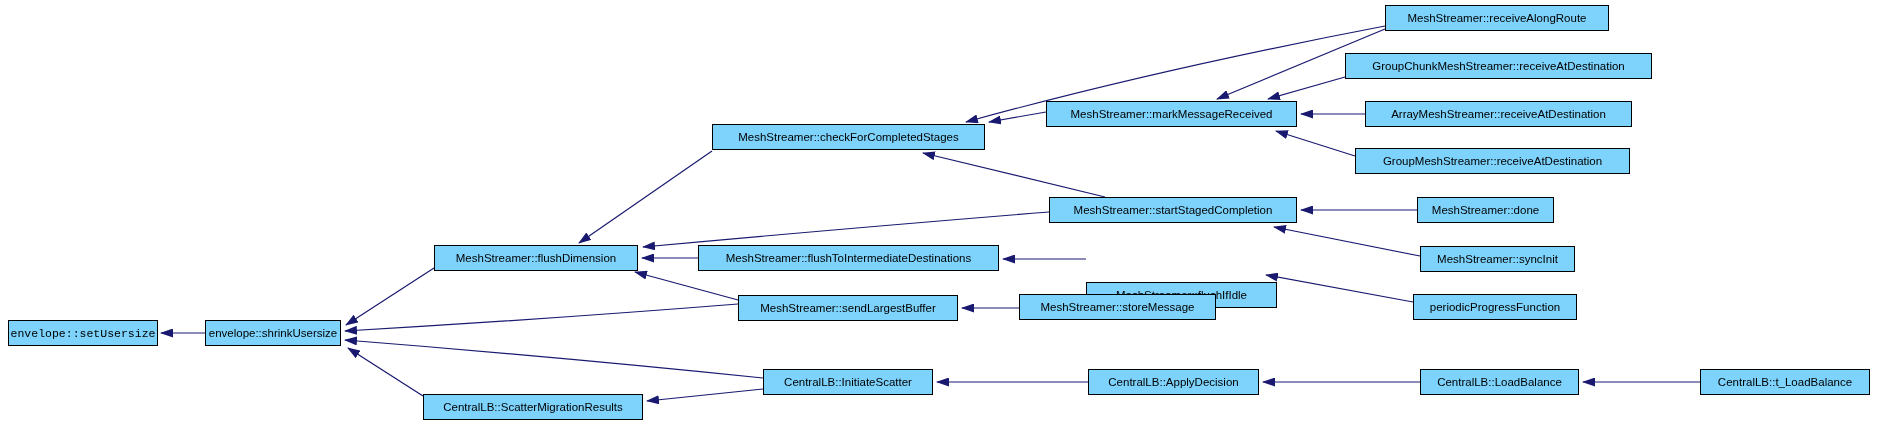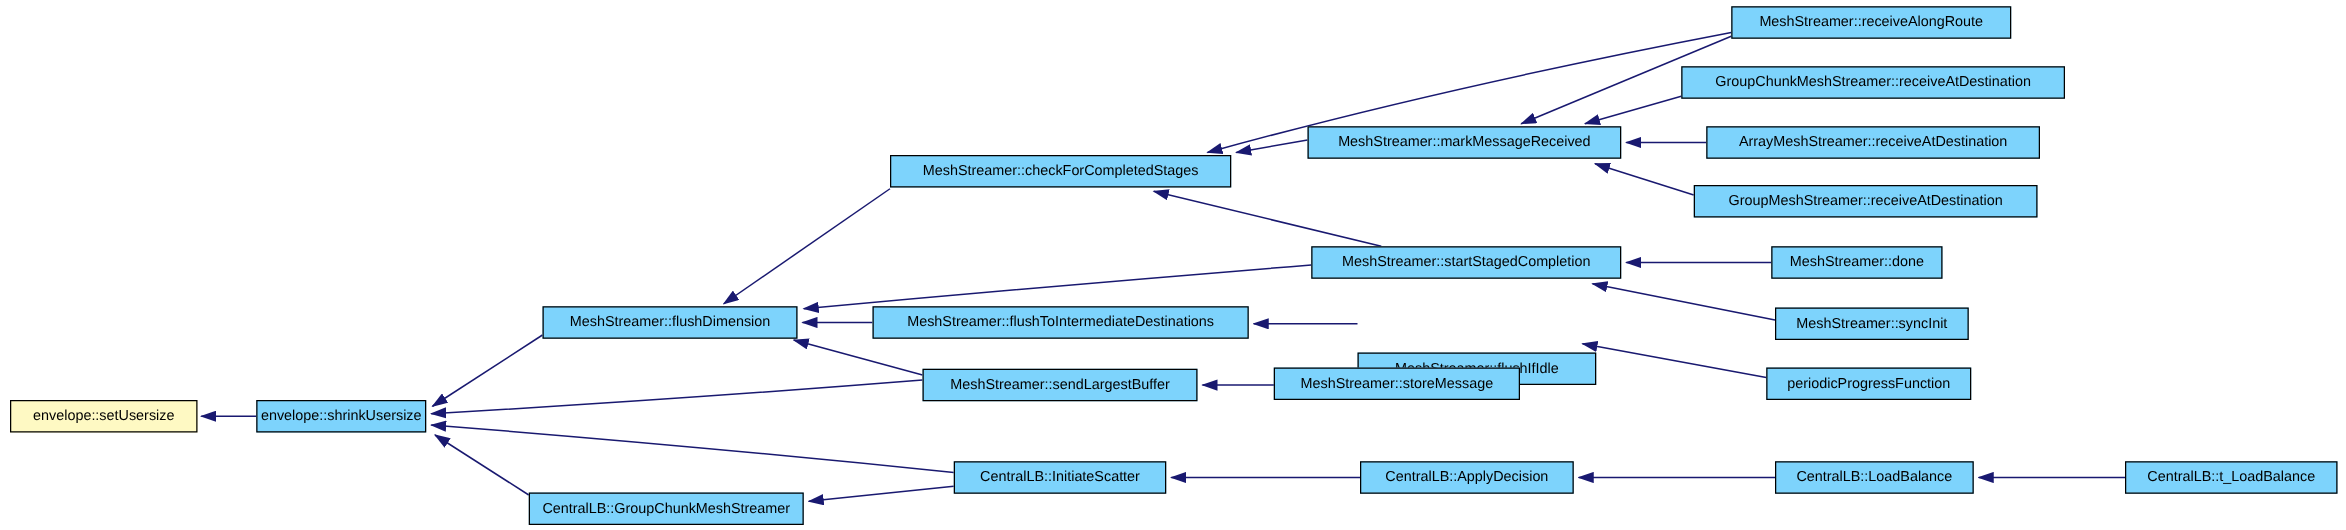--- a/index.html
+++ b/index.html
@@ -30,22 +30,23 @@
     color: #000000;
     font-size: 11.5px;
     display: flex;
     align-items: center;
     justify-content: center;
     white-space: nowrap;
     cursor: pointer;
     z-index: 2;
   }
   .node.highlight {
-    background: #fef9c3;
+    background: #7dd3fc;
     cursor: default;
+    font-family: Liberation Mono, monospace;
   }
   .edge {
     stroke: #191970;
     stroke-width: 1.2;
     fill: none;
   }
 </style>
 </head>
 <body>
 
@@ -98,15 +99,15 @@
   <div class="node" style="left:1420px; top:246px; width:155px;">MeshStreamer::syncInit</div>
   <div class="node" style="left:698px;  top:245px; width:301px;">MeshStreamer::flushToIntermediateDestinations</div>
   <div class="node" style="left:1086px; top:246px; width:191px;margin-top:36px;">MeshStreamer::flushIfIdle</div>
   <div class="node" style="left:1413px; top:294px; width:164px;">periodicProgressFunction</div>
   <div class="node" style="left:738px;  top:295px; width:220px;">MeshStreamer::sendLargestBuffer</div>
   <div class="node" style="left:1019px; top:294px; width:197px;">MeshStreamer::storeMessage</div>
   <div class="node" style="left:763px;  top:369px; width:170px;">CentralLB::InitiateScatter</div>
   <div class="node" style="left:1088px; top:369px; width:171px;">CentralLB::ApplyDecision</div>
   <div class="node" style="left:1420px; top:369px; width:159px;">CentralLB::LoadBalance</div>
   <div class="node" style="left:1700px; top:369px; width:170px;">CentralLB::t_LoadBalance</div>
-  <div class="node" style="left:423px;  top:394px; width:220px;">CentralLB::GroupChunkMeshStreamer</div>
+  <div class="node" style="left:423px;  top:394px; width:220px;">CentralLB::ScatterMigrationResults</div>
 
 </div>
 
 </body></html>

